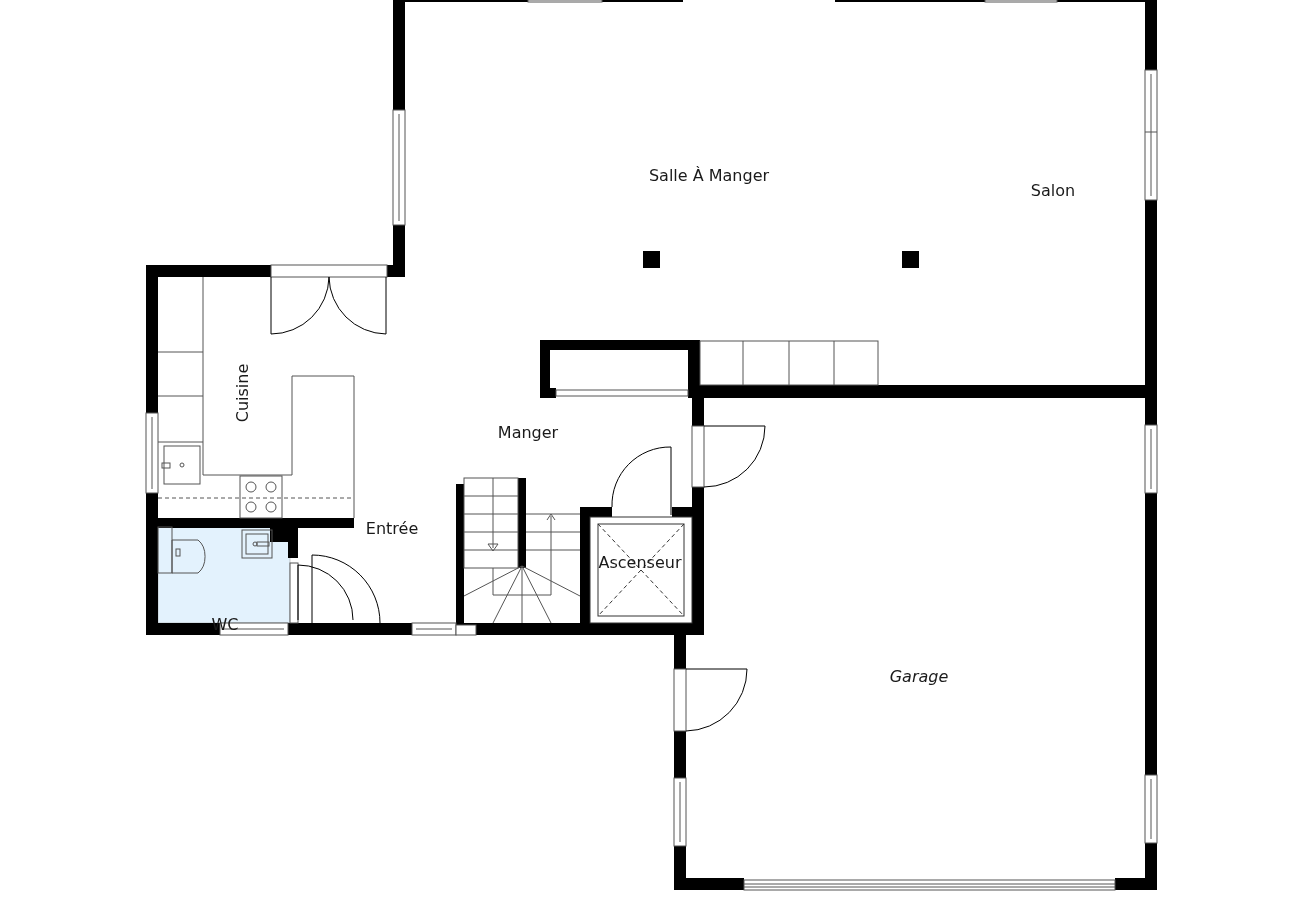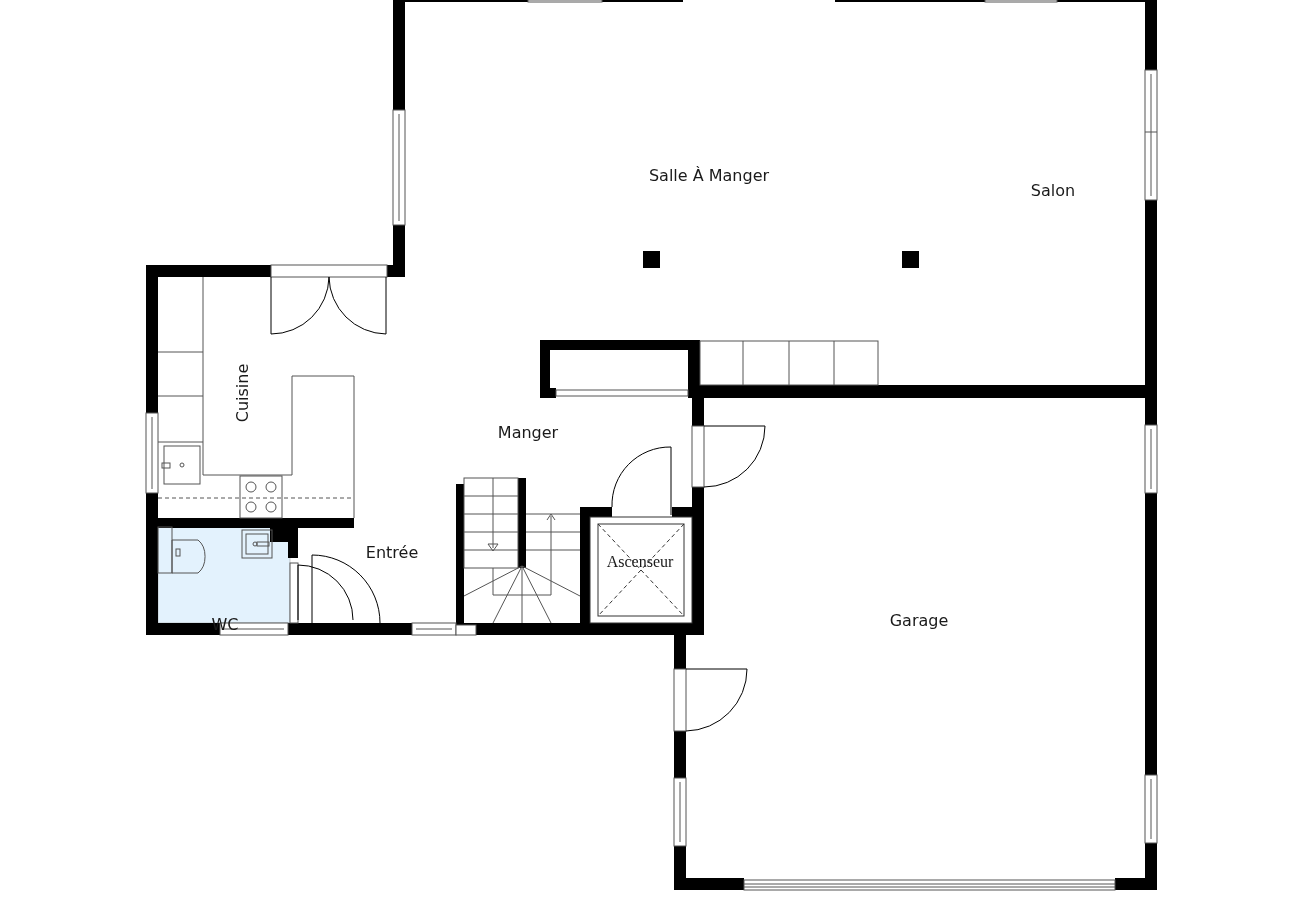--- a/index.html
+++ b/index.html
@@ -181,16 +181,16 @@
   <g fill="#fff" stroke="#555" stroke-width="1">
     <rect x="528" y="0" width="74" height="2"></rect>
     <rect x="985" y="0" width="72" height="2"></rect>
   </g>
 </svg>
 
 <div class="lbl" style="left:677px;top:175px;margin-left:32px;">Salle À Manger</div>
 <div class="lbl" style="left:1053px;top:190px;">Salon</div>
 <div class="lbl vert" style="left:242px;top:393px;">Cuisine</div>
 <div class="lbl" style="left:528px;top:432px;">Manger</div>
-<div class="lbl" style="left:392px;top:552px;text-align:center;">Entrée</div>
-<div class="lbl" style="left:640px;top:562px;font-family:Liberation Serif, serif;">Ascenseur</div>
+<div class="lbl" style="left:392px;top:528px;text-align:center;">Entrée</div>
+<div class="lbl" style="left:640px;top:562px;">Ascenseur</div>
 <div class="lbl" style="left:225px;top:624px;">WC</div>
-<div class="lbl" style="left:919px;top:620px;">Garage</div>
+<div class="lbl" style="left:919px;top:676px;font-style:italic;">Garage</div>
 
 </body></html>

